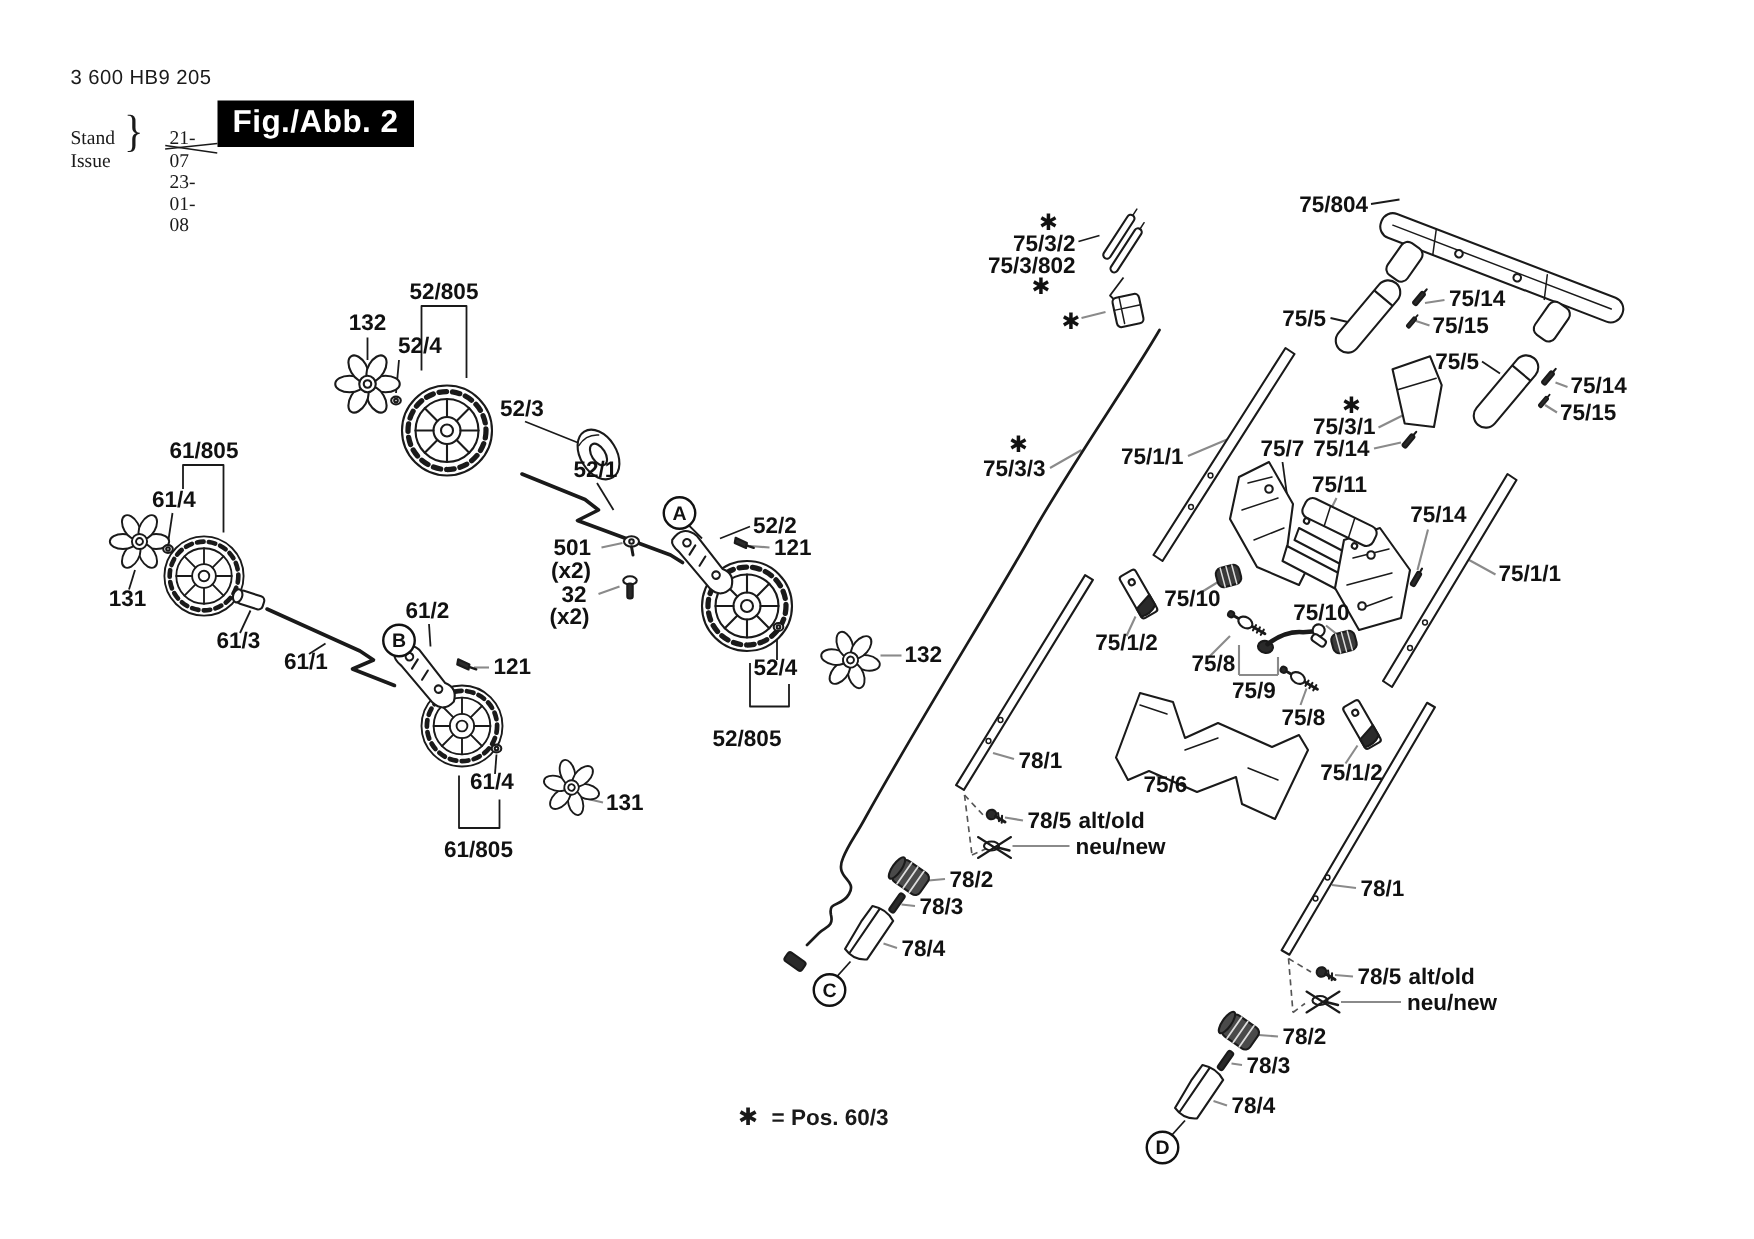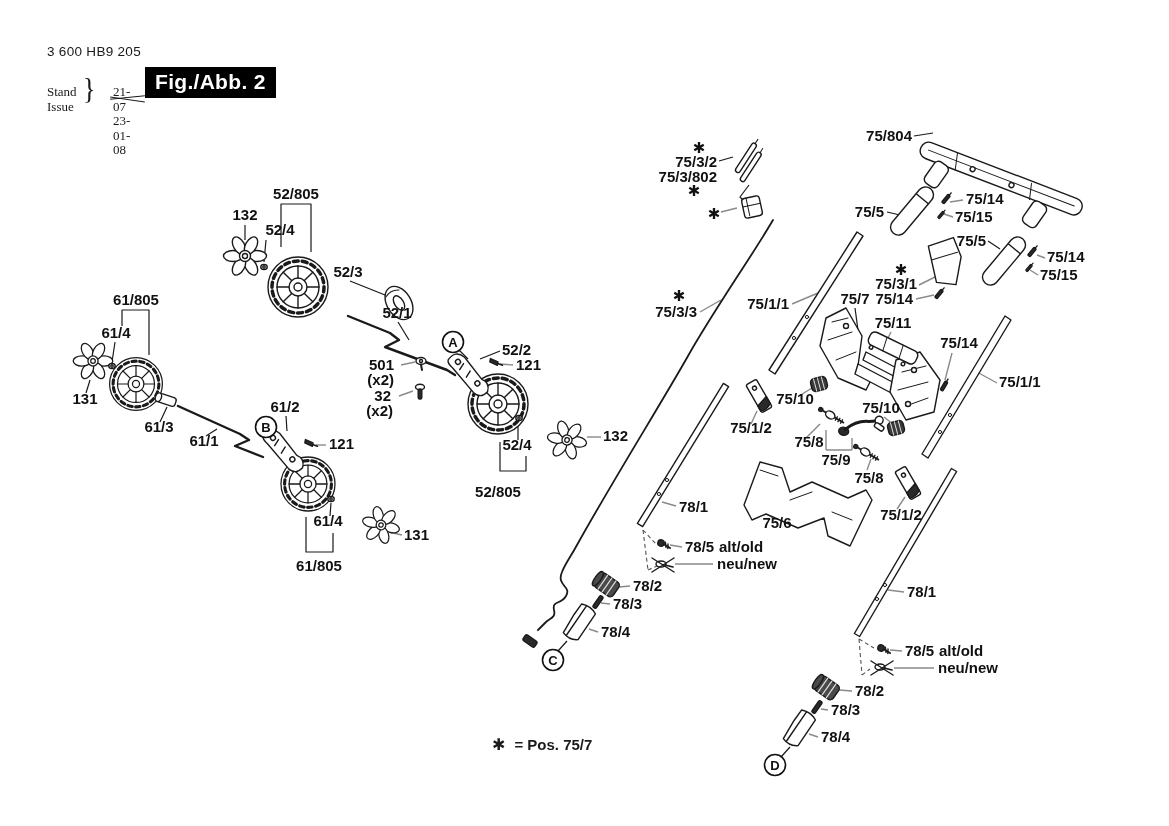--- a/index.html
+++ b/index.html
@@ -486,16 +486,16 @@
       <span class="brace">}</span>
       <div class="dates">
         <div><span class="struck">21-07</span></div>
         <div>23-01-08</div>
       </div>
     </div>
   </div>
   <div class="figbox">Fig./Abb. 2</div>
 
   <div class="footnote">
-    <span class="sym">✱</span><span>= Pos. 75/7</span>
+    <span class="sym">✱</span><span>= Pos. 60/3</span>
   </div>
 
 </div>
 
 </body></html>

